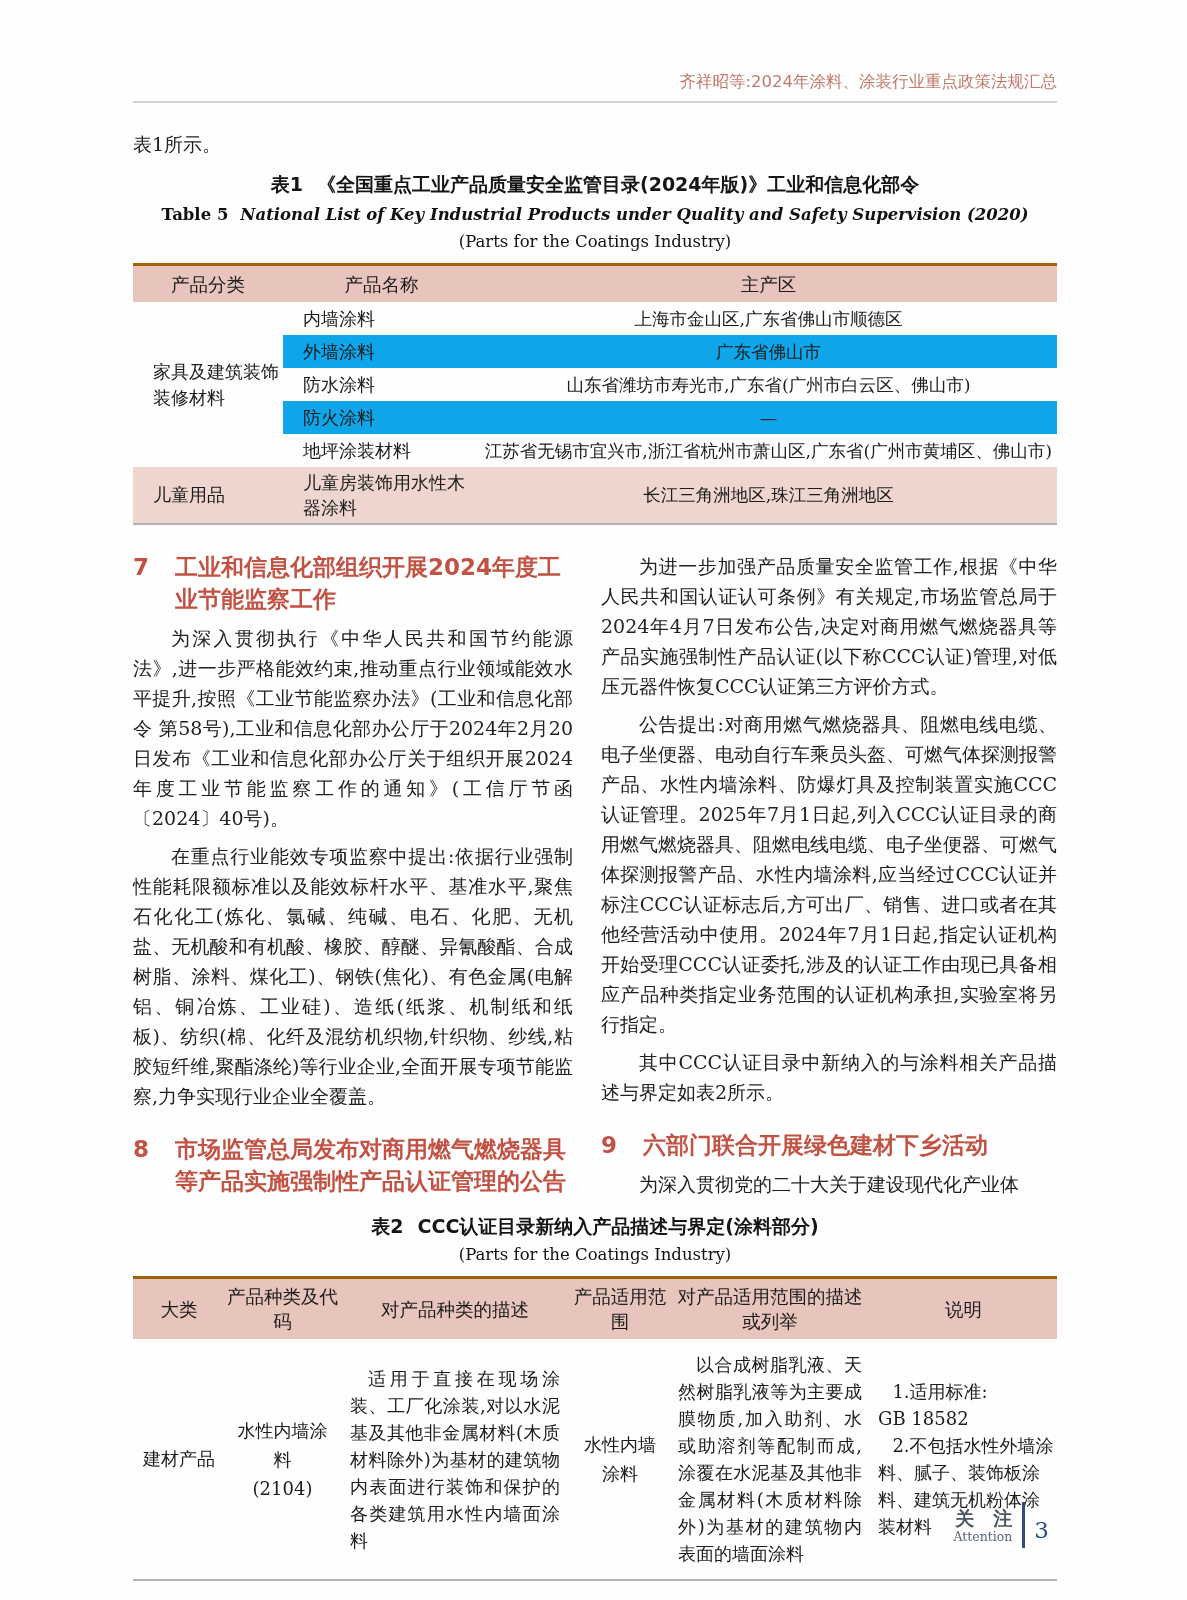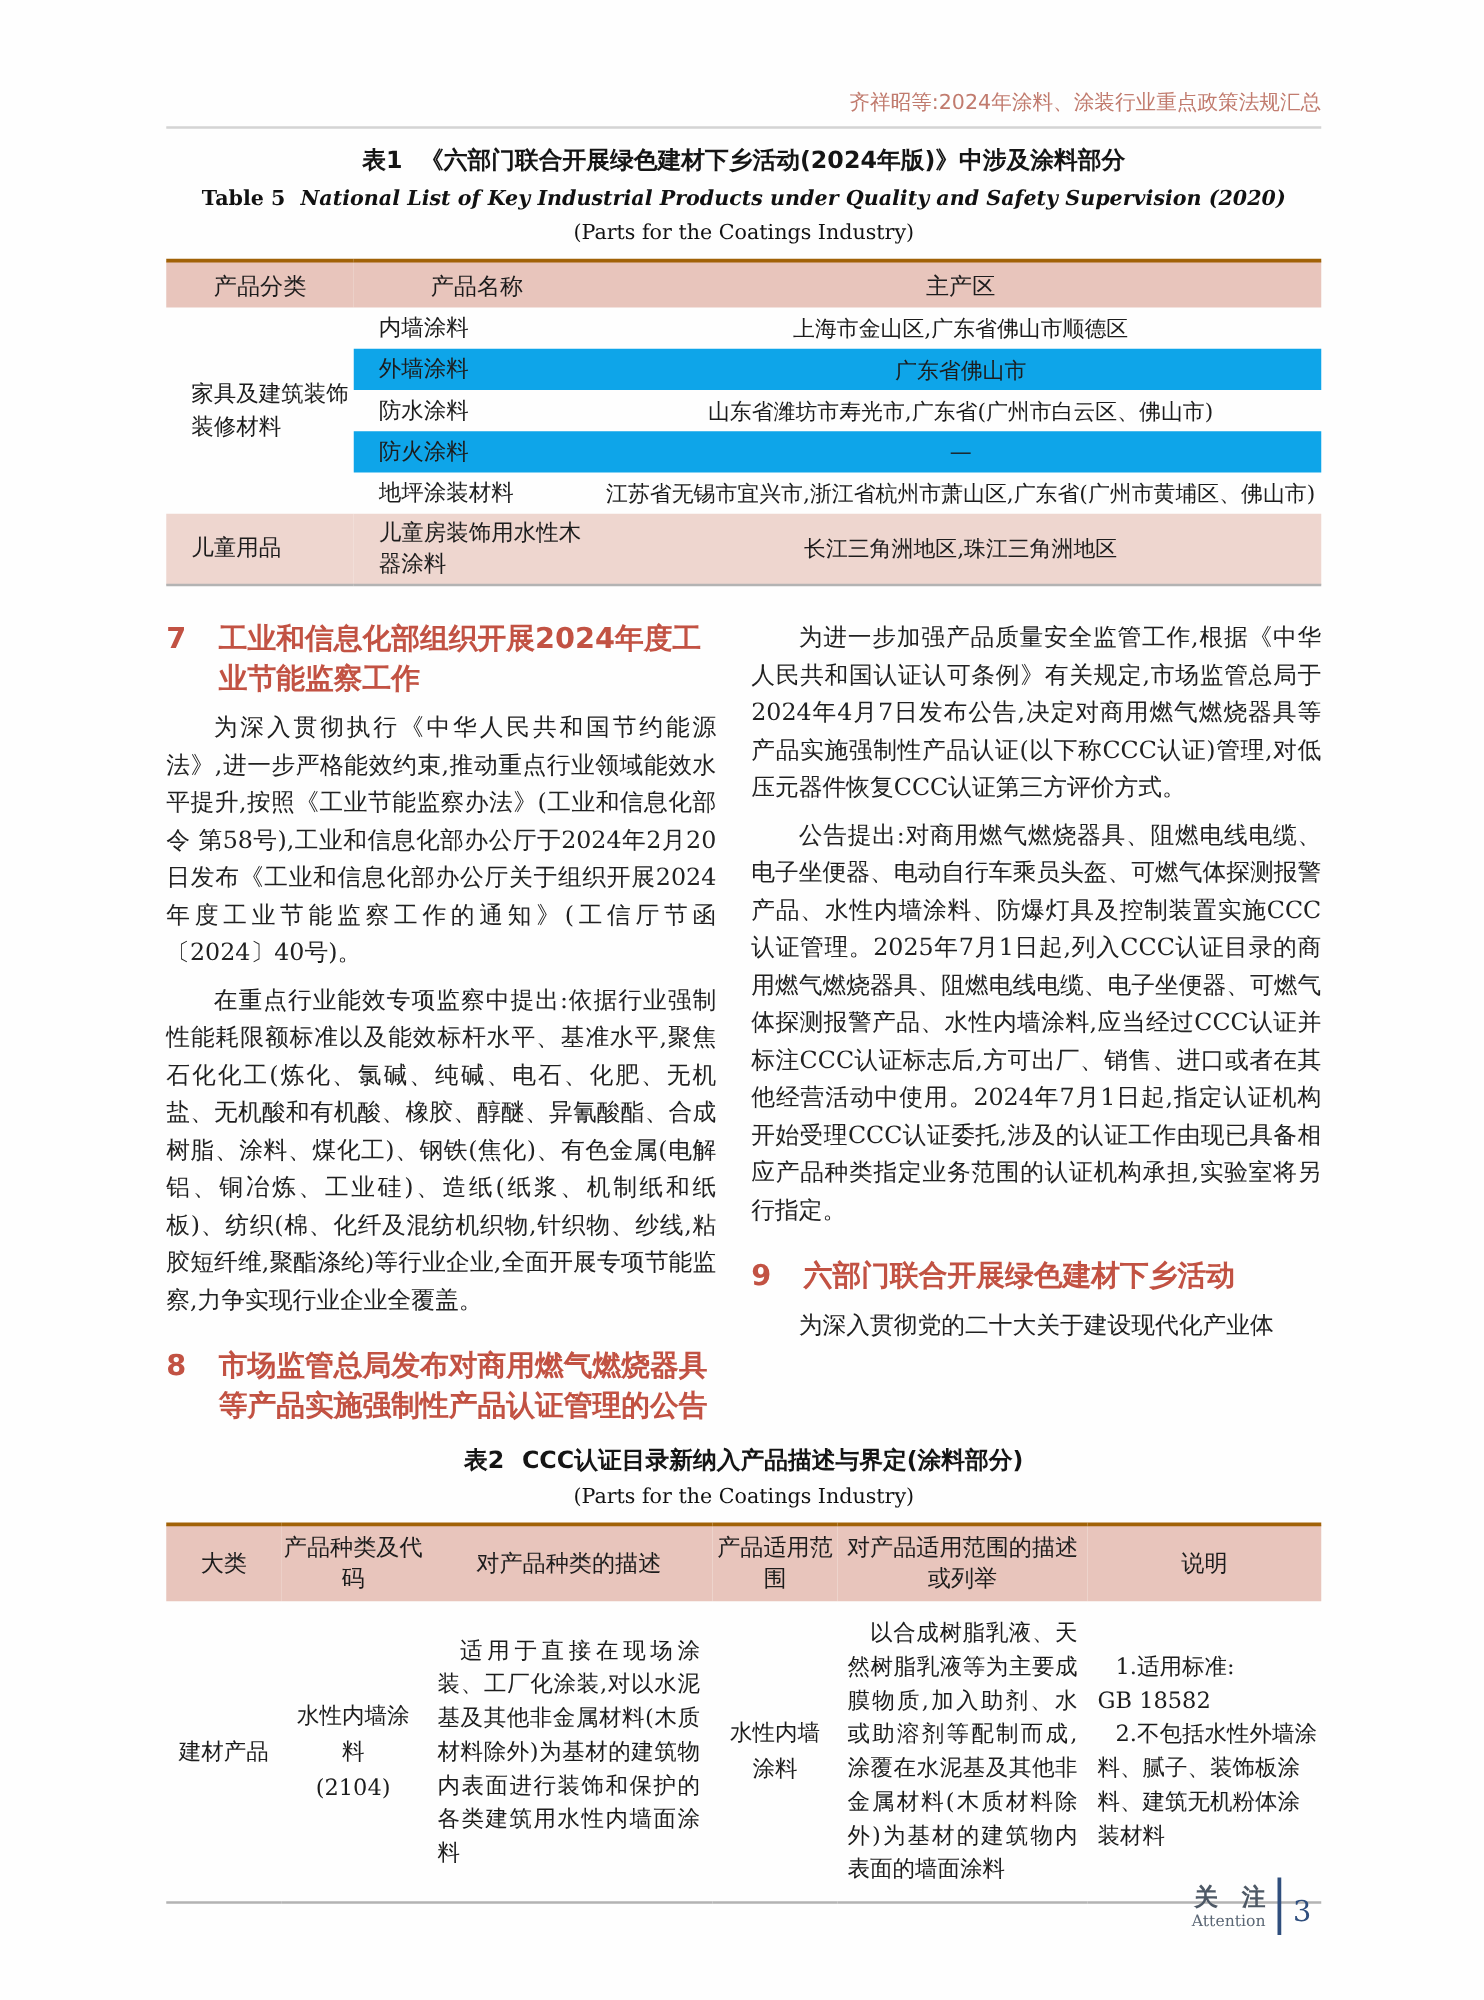--- a/index.html
+++ b/index.html
@@ -70,24 +70,25 @@
   .f-num{font-size:23px;color:#2f4e7d;margin-top:10px;}
 </style>
 </head>
 <body>
 
 <div class="page">
 
   <div class="running-head">齐祥昭等:2024年涂料、涂装行业重点政策法规汇总</div>
   <div class="head-rule"></div>
 
+  <p class="intro">表1所示。</p>
 
   <div class="caption">
     <div class="cap-zh">
-      <span class="cap-label">表1</span><span>《六部门联合开展绿色建材下乡活动(2024年版)》中涉及涂料部分</span>
+      <span class="cap-label">表1</span><span>《全国重点工业产品质量安全监管目录(2024年版)》工业和信息化部令</span>
     </div>
     <div class="cap-en">
       <span class="en-label">Table 5</span><span class="en-title">National List of Key Industrial Products under Quality and Safety Supervision (2020)</span>
     </div>
     <div class="cap-sub">(Parts for the Coatings Industry)</div>
   </div>
 
   <table class="t1">
     <colgroup>
         <col style="width:150px">
@@ -140,20 +141,21 @@
       <p class="body-p">为深入贯彻执行《中华人民共和国节约能源法》,进一步严格能效约束,推动重点行业领域能效水平提升,按照《工业节能监察办法》(工业和信息化部令 第58号),工业和信息化部办公厅于2024年2月20日发布《工业和信息化部办公厅关于组织开展2024年度工业节能监察工作的通知》(工信厅节函〔2024〕40号)。</p>
       <p class="body-p">在重点行业能效专项监察中提出:依据行业强制性能耗限额标准以及能效标杆水平、基准水平,聚焦石化化工(炼化、氯碱、纯碱、电石、化肥、无机盐、无机酸和有机酸、橡胶、醇醚、异氰酸酯、合成树脂、涂料、煤化工)、钢铁(焦化)、有色金属(电解铝、铜冶炼、工业硅)、造纸(纸浆、机制纸和纸板)、纺织(棉、化纤及混纺机织物,针织物、纱线,粘胶短纤维,聚酯涤纶)等行业企业,全面开展专项节能监察,力争实现行业企业全覆盖。</p>
       <div class="sec-heading mt">
         <span class="sec-num">8</span>
         <span class="sec-title">市场监管总局发布对商用燃气燃烧器具等产品实施强制性产品认证管理的公告</span>
       </div>
     </div>
     <div class="col-right">
       <p class="body-p" style="margin-top:0;">为进一步加强产品质量安全监管工作,根据《中华人民共和国认证认可条例》有关规定,市场监管总局于2024年4月7日发布公告,决定对商用燃气燃烧器具等产品实施强制性产品认证(以下称CCC认证)管理,对低压元器件恢复CCC认证第三方评价方式。</p>
       <p class="body-p">公告提出:对商用燃气燃烧器具、阻燃电线电缆、电子坐便器、电动自行车乘员头盔、可燃气体探测报警产品、水性内墙涂料、防爆灯具及控制装置实施CCC认证管理。2025年7月1日起,列入CCC认证目录的商用燃气燃烧器具、阻燃电线电缆、电子坐便器、可燃气体探测报警产品、水性内墙涂料,应当经过CCC认证并标注CCC认证标志后,方可出厂、销售、进口或者在其他经营活动中使用。2024年7月1日起,指定认证机构开始受理CCC认证委托,涉及的认证工作由现已具备相应产品种类指定业务范围的认证机构承担,实验室将另行指定。</p>
+      <p class="body-p">其中CCC认证目录中新纳入的与涂料相关产品描述与界定如表2所示。</p>
       <div class="sec-heading mt">
         <span class="sec-num">9</span>
         <span class="sec-title">六部门联合开展绿色建材下乡活动</span>
       </div>
       <p class="body-p">为深入贯彻党的二十大关于建设现代化产业体</p>
     </div>
   </div>
 
   <div class="caption" style="margin-top:14px;">
     <div class="cap-zh">

